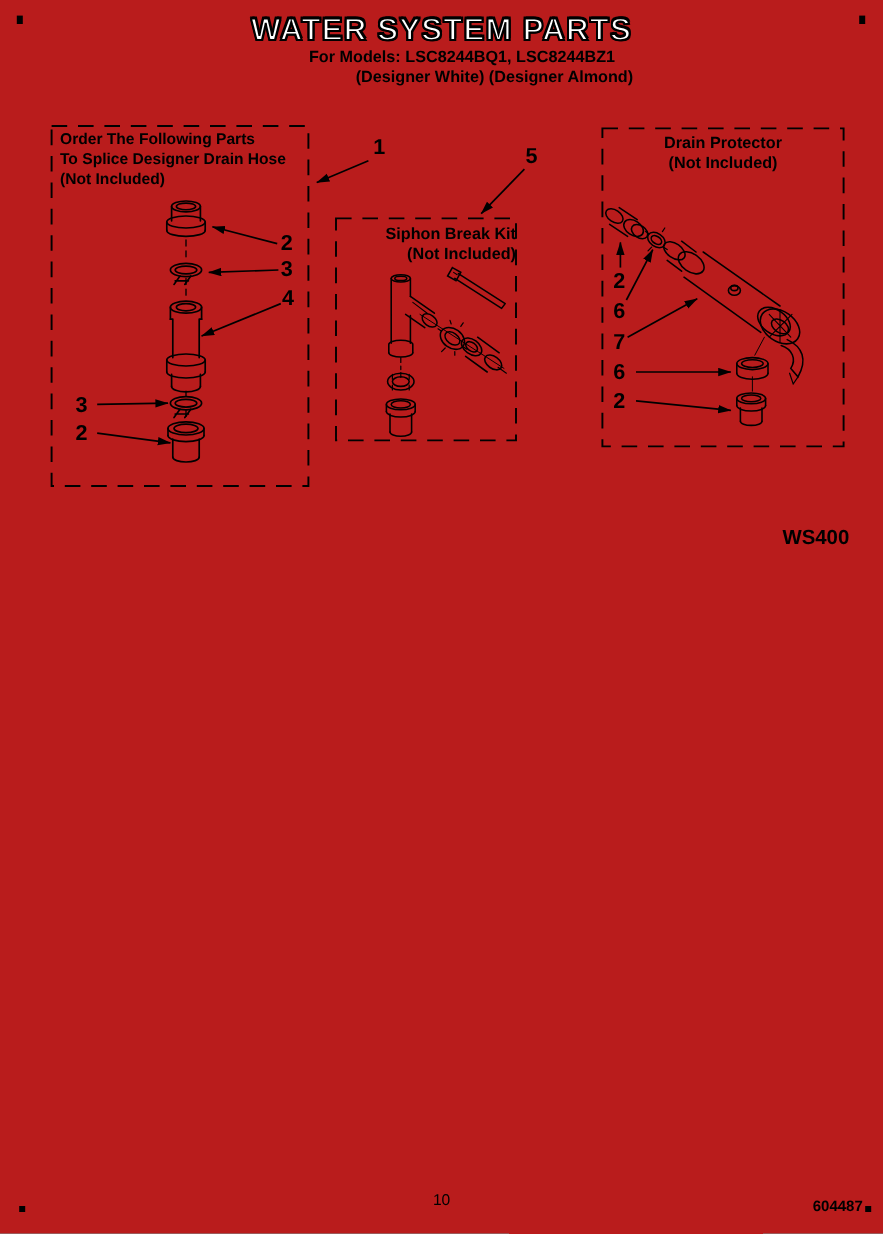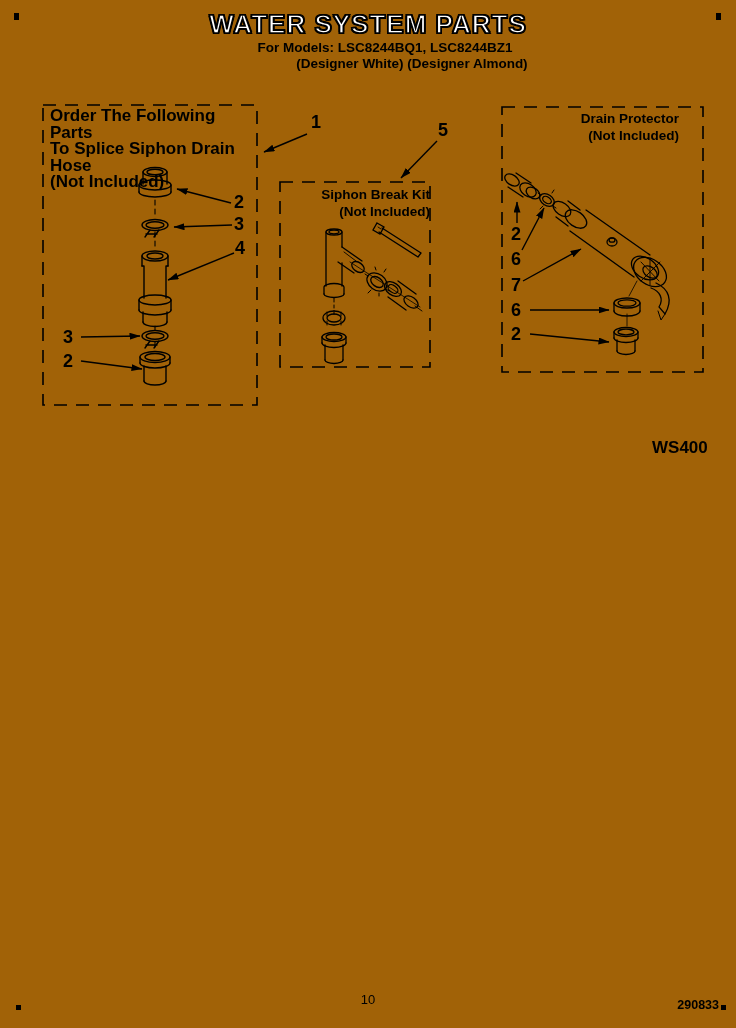--- a/index.html
+++ b/index.html
@@ -1,35 +1,35 @@
 <!DOCTYPE html>
 <html><head>
 <meta charset="utf-8">
 <style>
   html,body{margin:0;padding:0;background:#888;}
   #page{
     position:relative;width:736px;height:1028px;margin:0 auto;
-    background:#a16207;color:#000;
+    background:#b91c1c;color:#000;
     font-family:"Liberation Sans","DejaVu Sans",sans-serif;
     overflow:hidden;
   }
   .abs{position:absolute;}
   .center{left:0;right:0;text-align:center;}
   #title{
     top:9px;font-size:26px;font-weight:bold;letter-spacing:1px;
     color:#fff;-webkit-text-stroke:1.6px #000;
     text-shadow:-1px -1px 0 #000,1px -1px 0 #000,-1px 1px 0 #000,1px 1px 0 #000;
   }
   .hdr-line{font-size:13.5px;font-weight:bold;text-align:center;}
   #models{top:40px;left:34px;right:0;}
   #finishes{top:56px;left:88px;right:0;text-align:center;}
   .box-title{font-weight:bold;line-height:16.5px;}
-  #splice-title{left:50px;top:108px;width:205px;font-size:17px;text-align:left;}
+  #splice-title{left:50px;top:108px;width:205px;font-size:13px;text-align:left;}
   #siphon-title{left:281px;top:187px;width:149px;font-size:13.5px;text-align:right;}
-  #drain-title{left:478px;top:111px;width:201px;font-size:13.5px;text-align:right;}
+  #drain-title{left:502px;top:111px;width:201px;font-size:13.5px;text-align:center;}
   .co{position:absolute;font-size:18px;font-weight:bold;line-height:20px;}
   #ws-code{left:652px;top:438px;font-size:17px;font-weight:bold;}
   #page-num{top:992px;font-size:13px;font-weight:normal;}
   #doc-num{right:17px;top:998px;font-size:12.5px;font-weight:bold;}
   .mark{position:absolute;background:#000;}
   svg{position:absolute;left:0;top:0;}
 </style>
 </head>
 <body>
 
@@ -184,21 +184,21 @@
       <line x1="517" y1="223" x2="517" y2="202" marker-end="url(#ah)"></line>
       <line x1="522" y1="250" x2="544" y2="208" marker-end="url(#ah)"></line>
       <line x1="523" y1="281" x2="581" y2="249" marker-end="url(#ah)"></line>
       <line x1="530" y1="310" x2="609" y2="310" marker-end="url(#ah)"></line>
       <line x1="530" y1="334" x2="609" y2="342" marker-end="url(#ah)"></line>
     </g>
   </svg>
 
   <div id="splice-title" class="abs box-title">
     <div>Order The Following Parts</div>
-    <div>To Splice Siphon Drain Hose</div>
+    <div>To Splice Designer Drain Hose</div>
     <div>(Not Included)</div>
   </div>
   <div id="siphon-title" class="abs box-title">
     <div>Siphon Break Kit</div>
     <div>(Not Included)</div>
   </div>
   <div id="drain-title" class="abs box-title">
     <div>Drain Protector</div>
     <div>(Not Included)</div>
   </div>
@@ -211,15 +211,15 @@
   <div class="co" style="left:63px;top:327px;">3</div>
   <div class="co" style="left:63px;top:351px;">2</div>
   <div class="co" style="left:511px;top:224px;">2</div>
   <div class="co" style="left:511px;top:249px;">6</div>
   <div class="co" style="left:511px;top:275px;">7</div>
   <div class="co" style="left:511px;top:300px;">6</div>
   <div class="co" style="left:511px;top:324px;">2</div>
 
   <div id="ws-code" class="abs">WS400</div>
   <div id="page-num" class="abs center">10</div>
-  <div id="doc-num" class="abs">290833</div>
+  <div id="doc-num" class="abs">604487</div>
 
 </div>
 
 </body></html>

